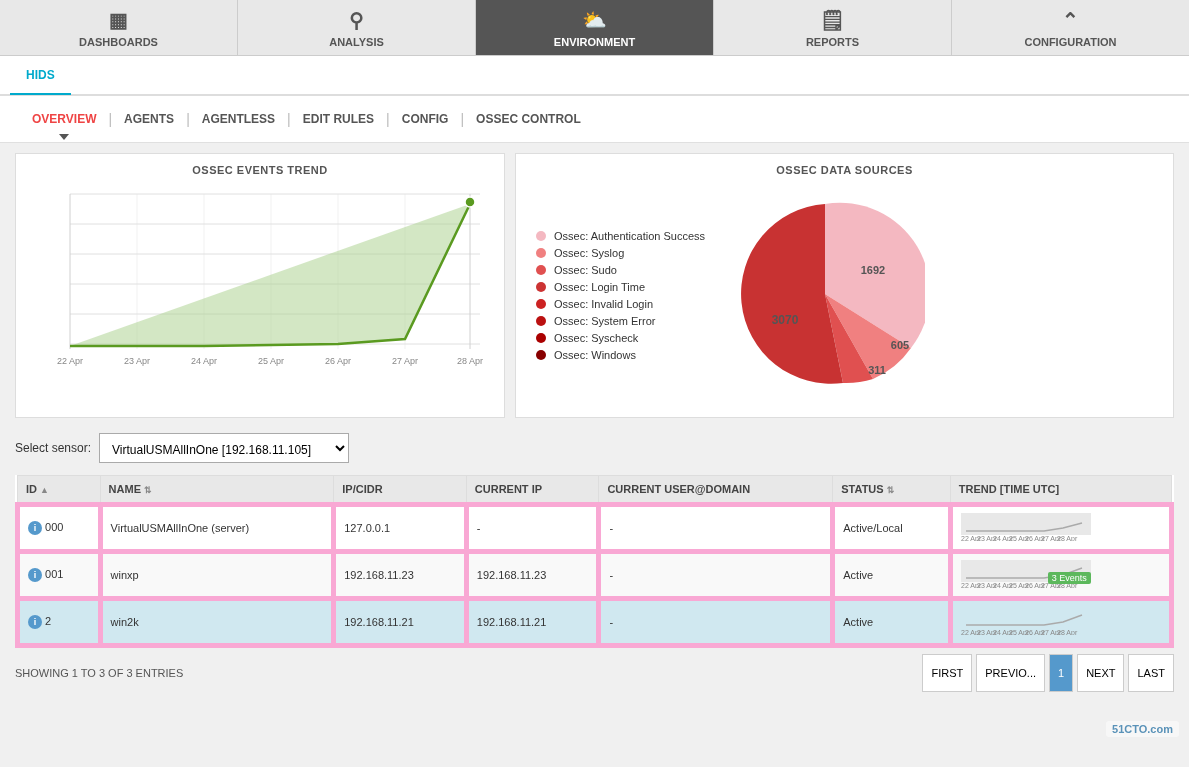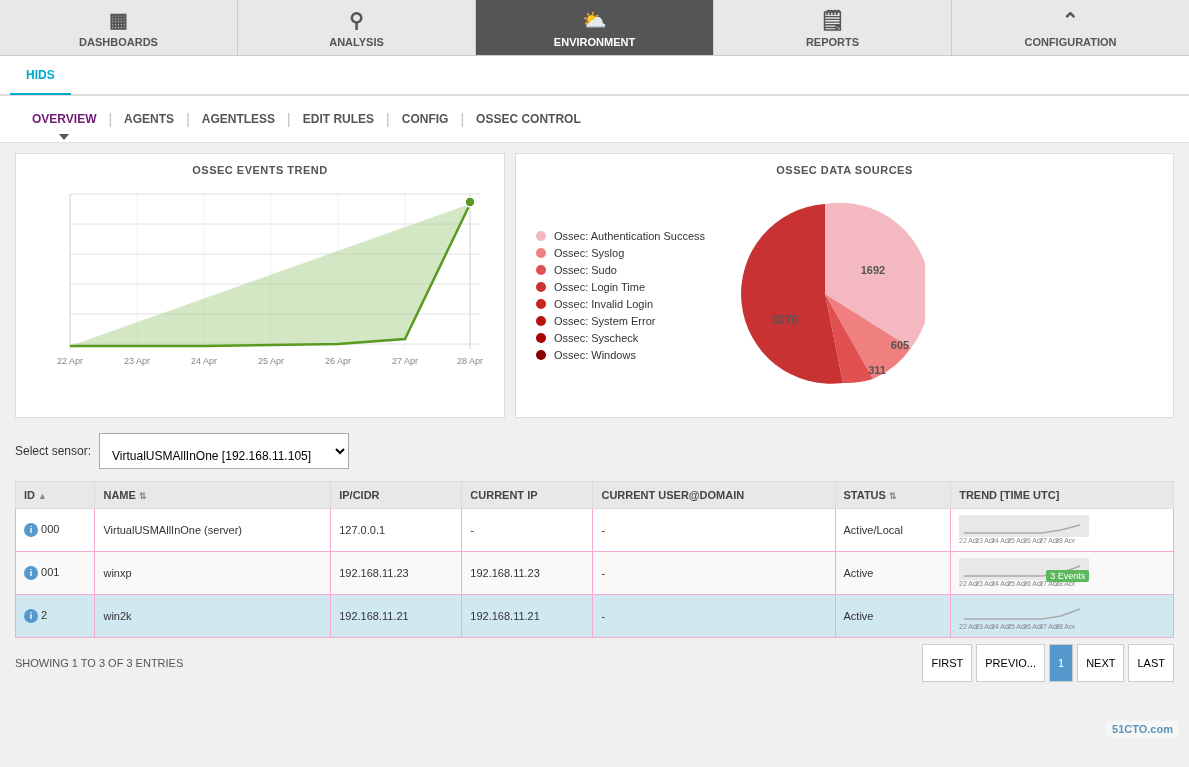--- a/index.html
+++ b/index.html
@@ -13,21 +13,21 @@
     .nav-item .nav-icon { font-size: 20px; }
 
     
     .sub-tabs { display: flex; background: #fff; border-bottom: 2px solid #ddd; padding: 0 10px; height: 40px; align-items: center; }
     .sub-tab { padding: 0 16px; height: 100%; display: flex; align-items: center; font-size: 12px; font-weight: bold; cursor: pointer; color: #666; border-bottom: 2px solid transparent; margin-bottom: -2px; }
     .sub-tab.active { color: #00aacc; border-bottom: 2px solid #00aacc; }
 
     
     .secondary-nav { display: flex; align-items: center; padding: 10px 20px; background: #fff; border-bottom: 1px solid #e0e0e0; gap: 0; }
     .sec-nav-item { font-size: 12px; font-weight: bold; color: #555; padding: 6px 12px; cursor: pointer; text-transform: uppercase; position: relative; }
-    .sec-nav-item.active { color: #701a75; }
+    .sec-nav-item.active { color: #ef4444; }
     .sec-nav-item.active::after { content: ''; display: block; width: 0; height: 0; border-left: 5px solid transparent; border-right: 5px solid transparent; border-top: 6px solid #555; position: absolute; bottom: -8px; left: 50%; transform: translateX(-50%); }
     .sec-nav-separator { color: #bbb; font-size: 14px; }
 
     
     .content { padding: 10px 15px; background: #f0f0f0; }
 
     
     .charts-row { display: flex; gap: 10px; margin-bottom: 15px; }
 
     
@@ -40,31 +40,31 @@
     .line-chart-area { position: relative; height: 200px; }
 
     
     .pie-section { display: flex; align-items: center; gap: 20px; padding: 10px; }
     .legend { display: flex; flex-direction: column; gap: 5px; }
     .legend-item { display: flex; align-items: center; gap: 8px; font-size: 11px; text-align: right; }
     .legend-dot { width: 10px; height: 10px; border-radius: 50%; flex-shrink: 0; }
 
     
     .sensor-row { display: flex; align-items: center; gap: 8px; margin-bottom: 12px; margin-top: 5px; font-size: 12px; }
-    .sensor-select { padding: 14px 20px 4px 8px; border: 1px solid #aaa; background: #fff; font-size: 12px; cursor: pointer; appearance: auto; }
+    .sensor-select { padding: 8px 20px 4px 8px; border: 1px solid #aaa; background: #fff; font-size: 12px; cursor: pointer; appearance: auto; }
 
     
     .agent-info-header { display: flex; justify-content: space-between; align-items: center; margin-bottom: 8px; }
     .agent-info-title { font-size: 12px; font-weight: bold; color: #444; text-transform: uppercase; }
     .search-box { padding: 4px 8px; border: 1px solid #ccc; font-size: 11px; width: 150px; }
 
     
     .data-table { width: 100%; border-collapse: collapse; background: #fff; }
     .data-table th { background: #e8e8e8; border: 1px solid #ddd; padding: 7px 8px; font-size: 11px; font-weight: bold; color: #444; text-align: left; text-transform: uppercase; white-space: nowrap; }
-    .data-table td { border: 1px solid #f9a8d4; padding: 6px 8px; font-size: 11px; color: #333; vertical-align: middle; }
+    .data-table td { border: 5px solid #f9a8d4; padding: 6px 8px; font-size: 11px; color: #333; vertical-align: middle; }
     .data-table tr:nth-child(even) { background: #f9f9f9; }
     .data-table tr.highlighted { background: #d0e8f0; }
     .info-icon { display: inline-block; width: 14px; height: 14px; background: #5599cc; border-radius: 50%; color: #fff; font-size: 9px; font-weight: bold; text-align: center; line-height: 14px; }
 
     
     .sort-icon { display: inline; font-size: 9px; color: #888; }
 
     
     .pagination { display: flex; justify-content: space-between; align-items: center; padding: 6px 0; font-size: 11px; color: #555; }
     .pagination-btns { display: flex; gap: 4px; }

